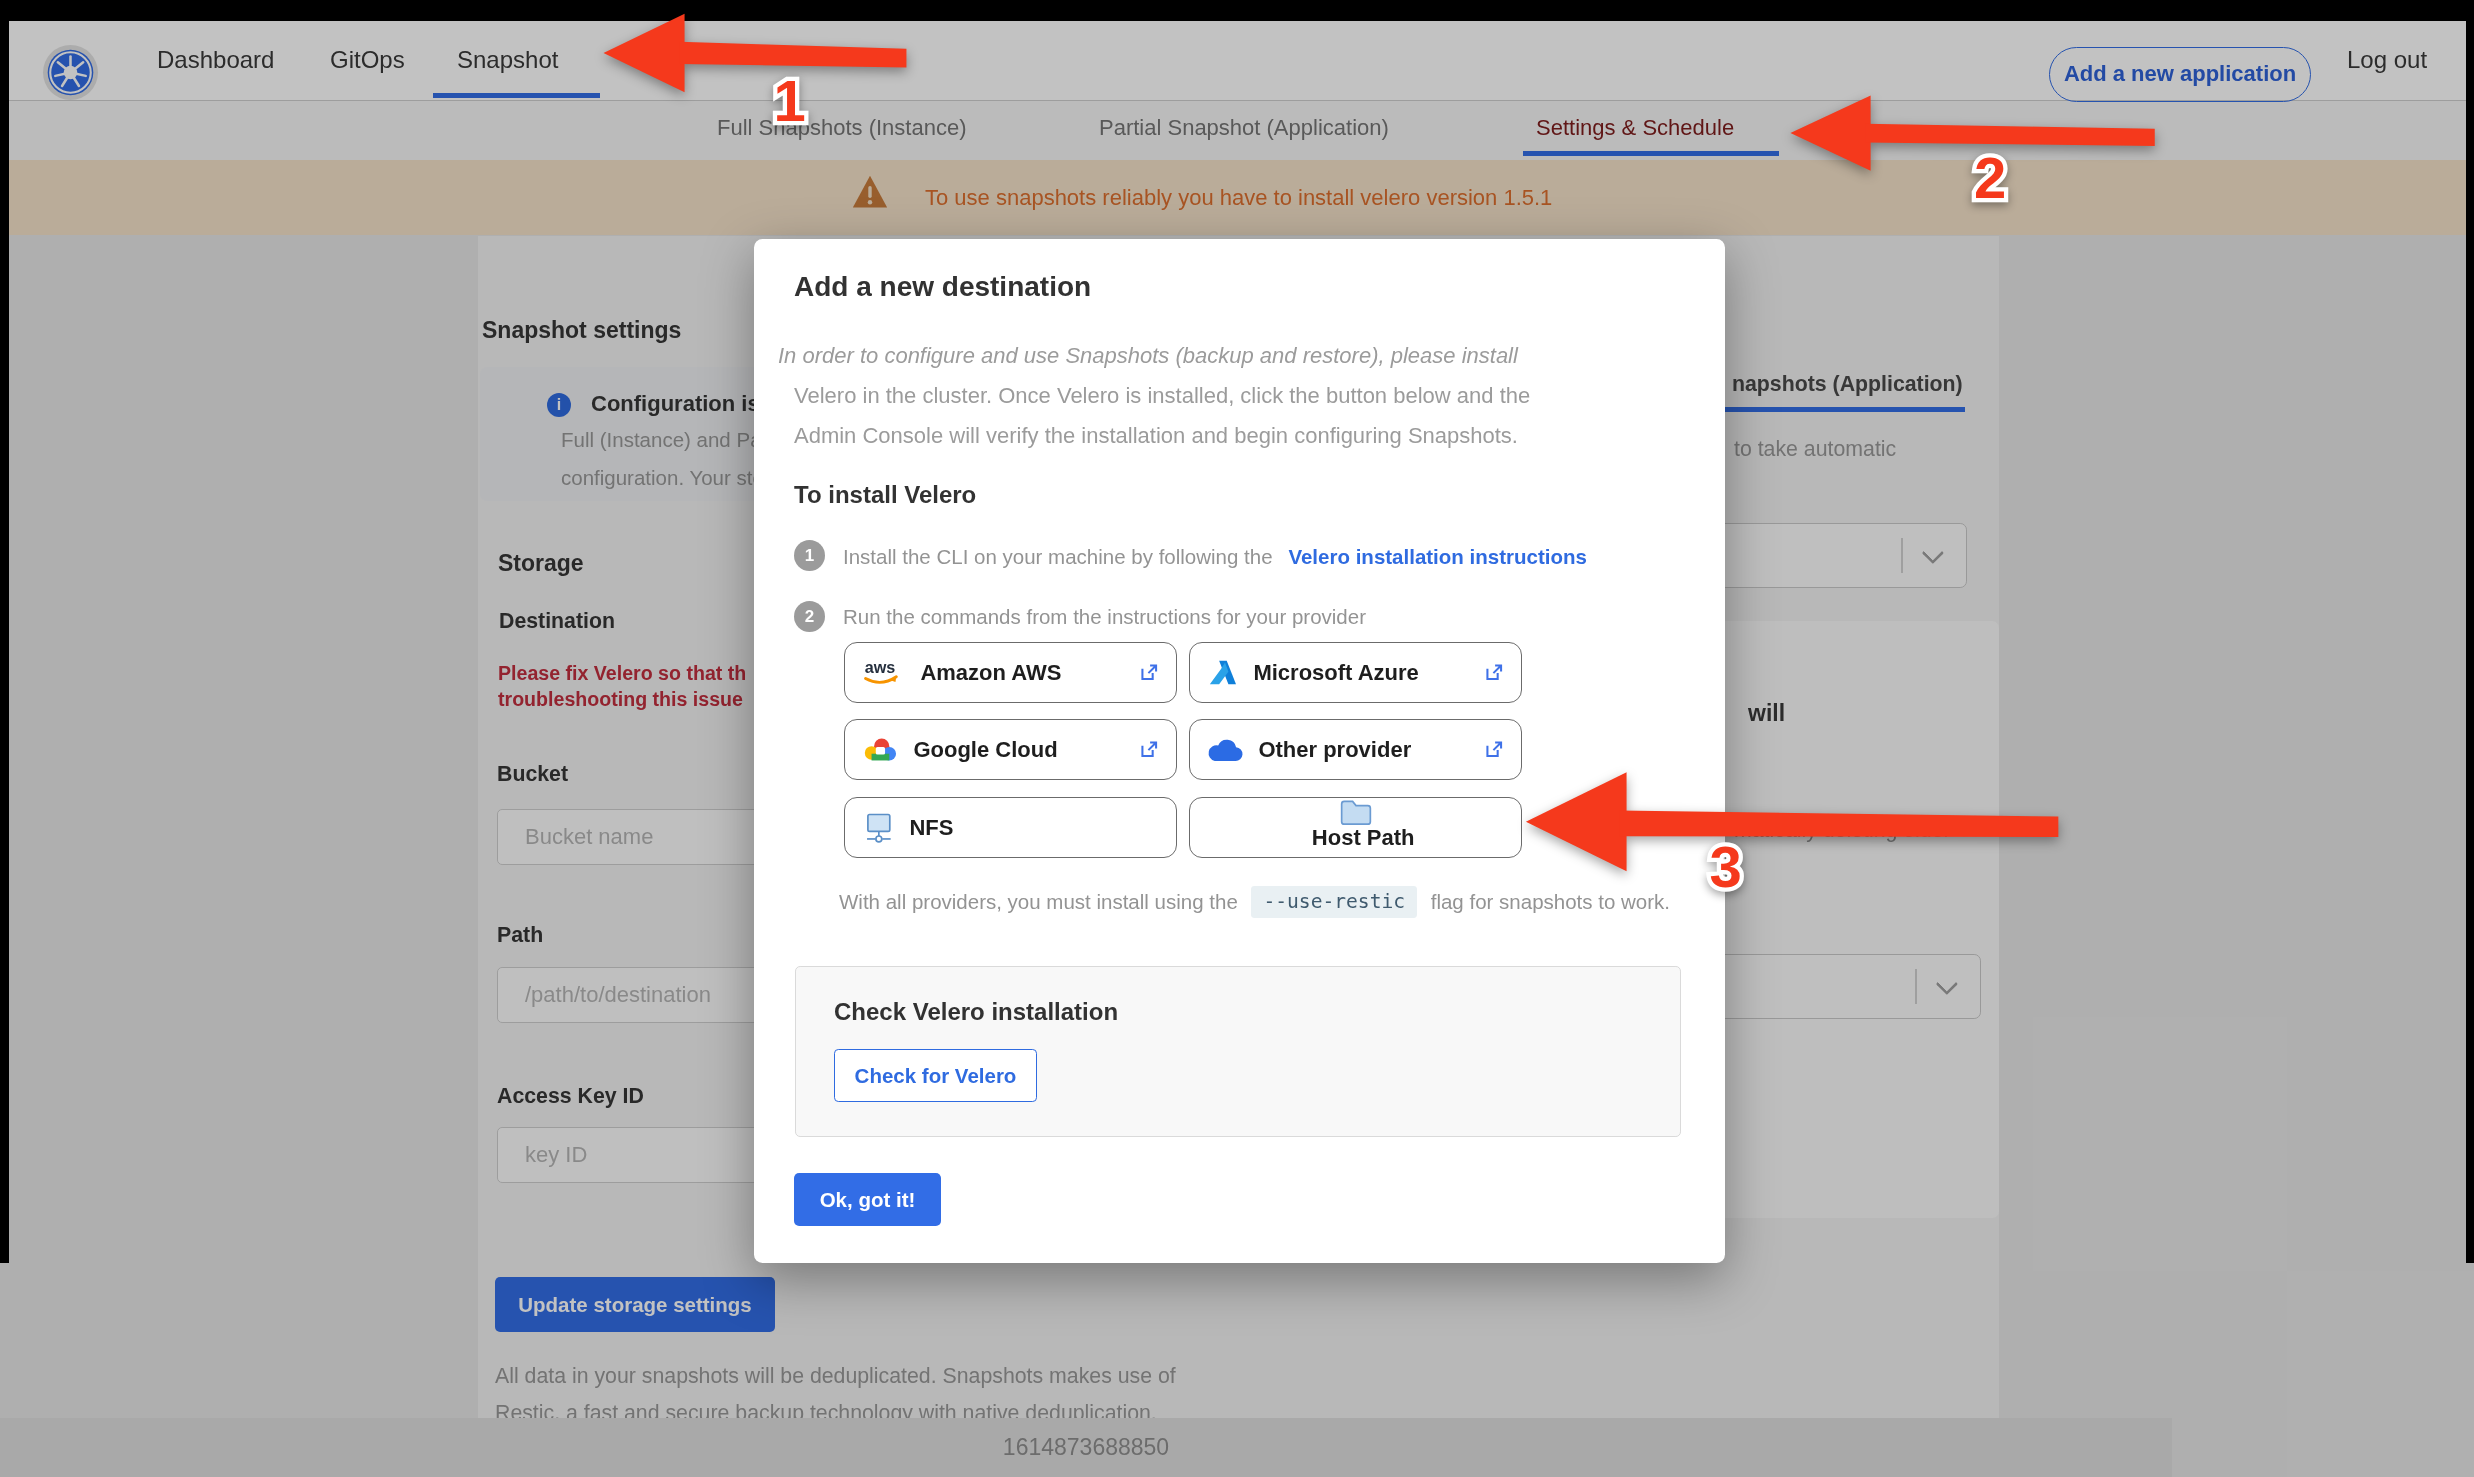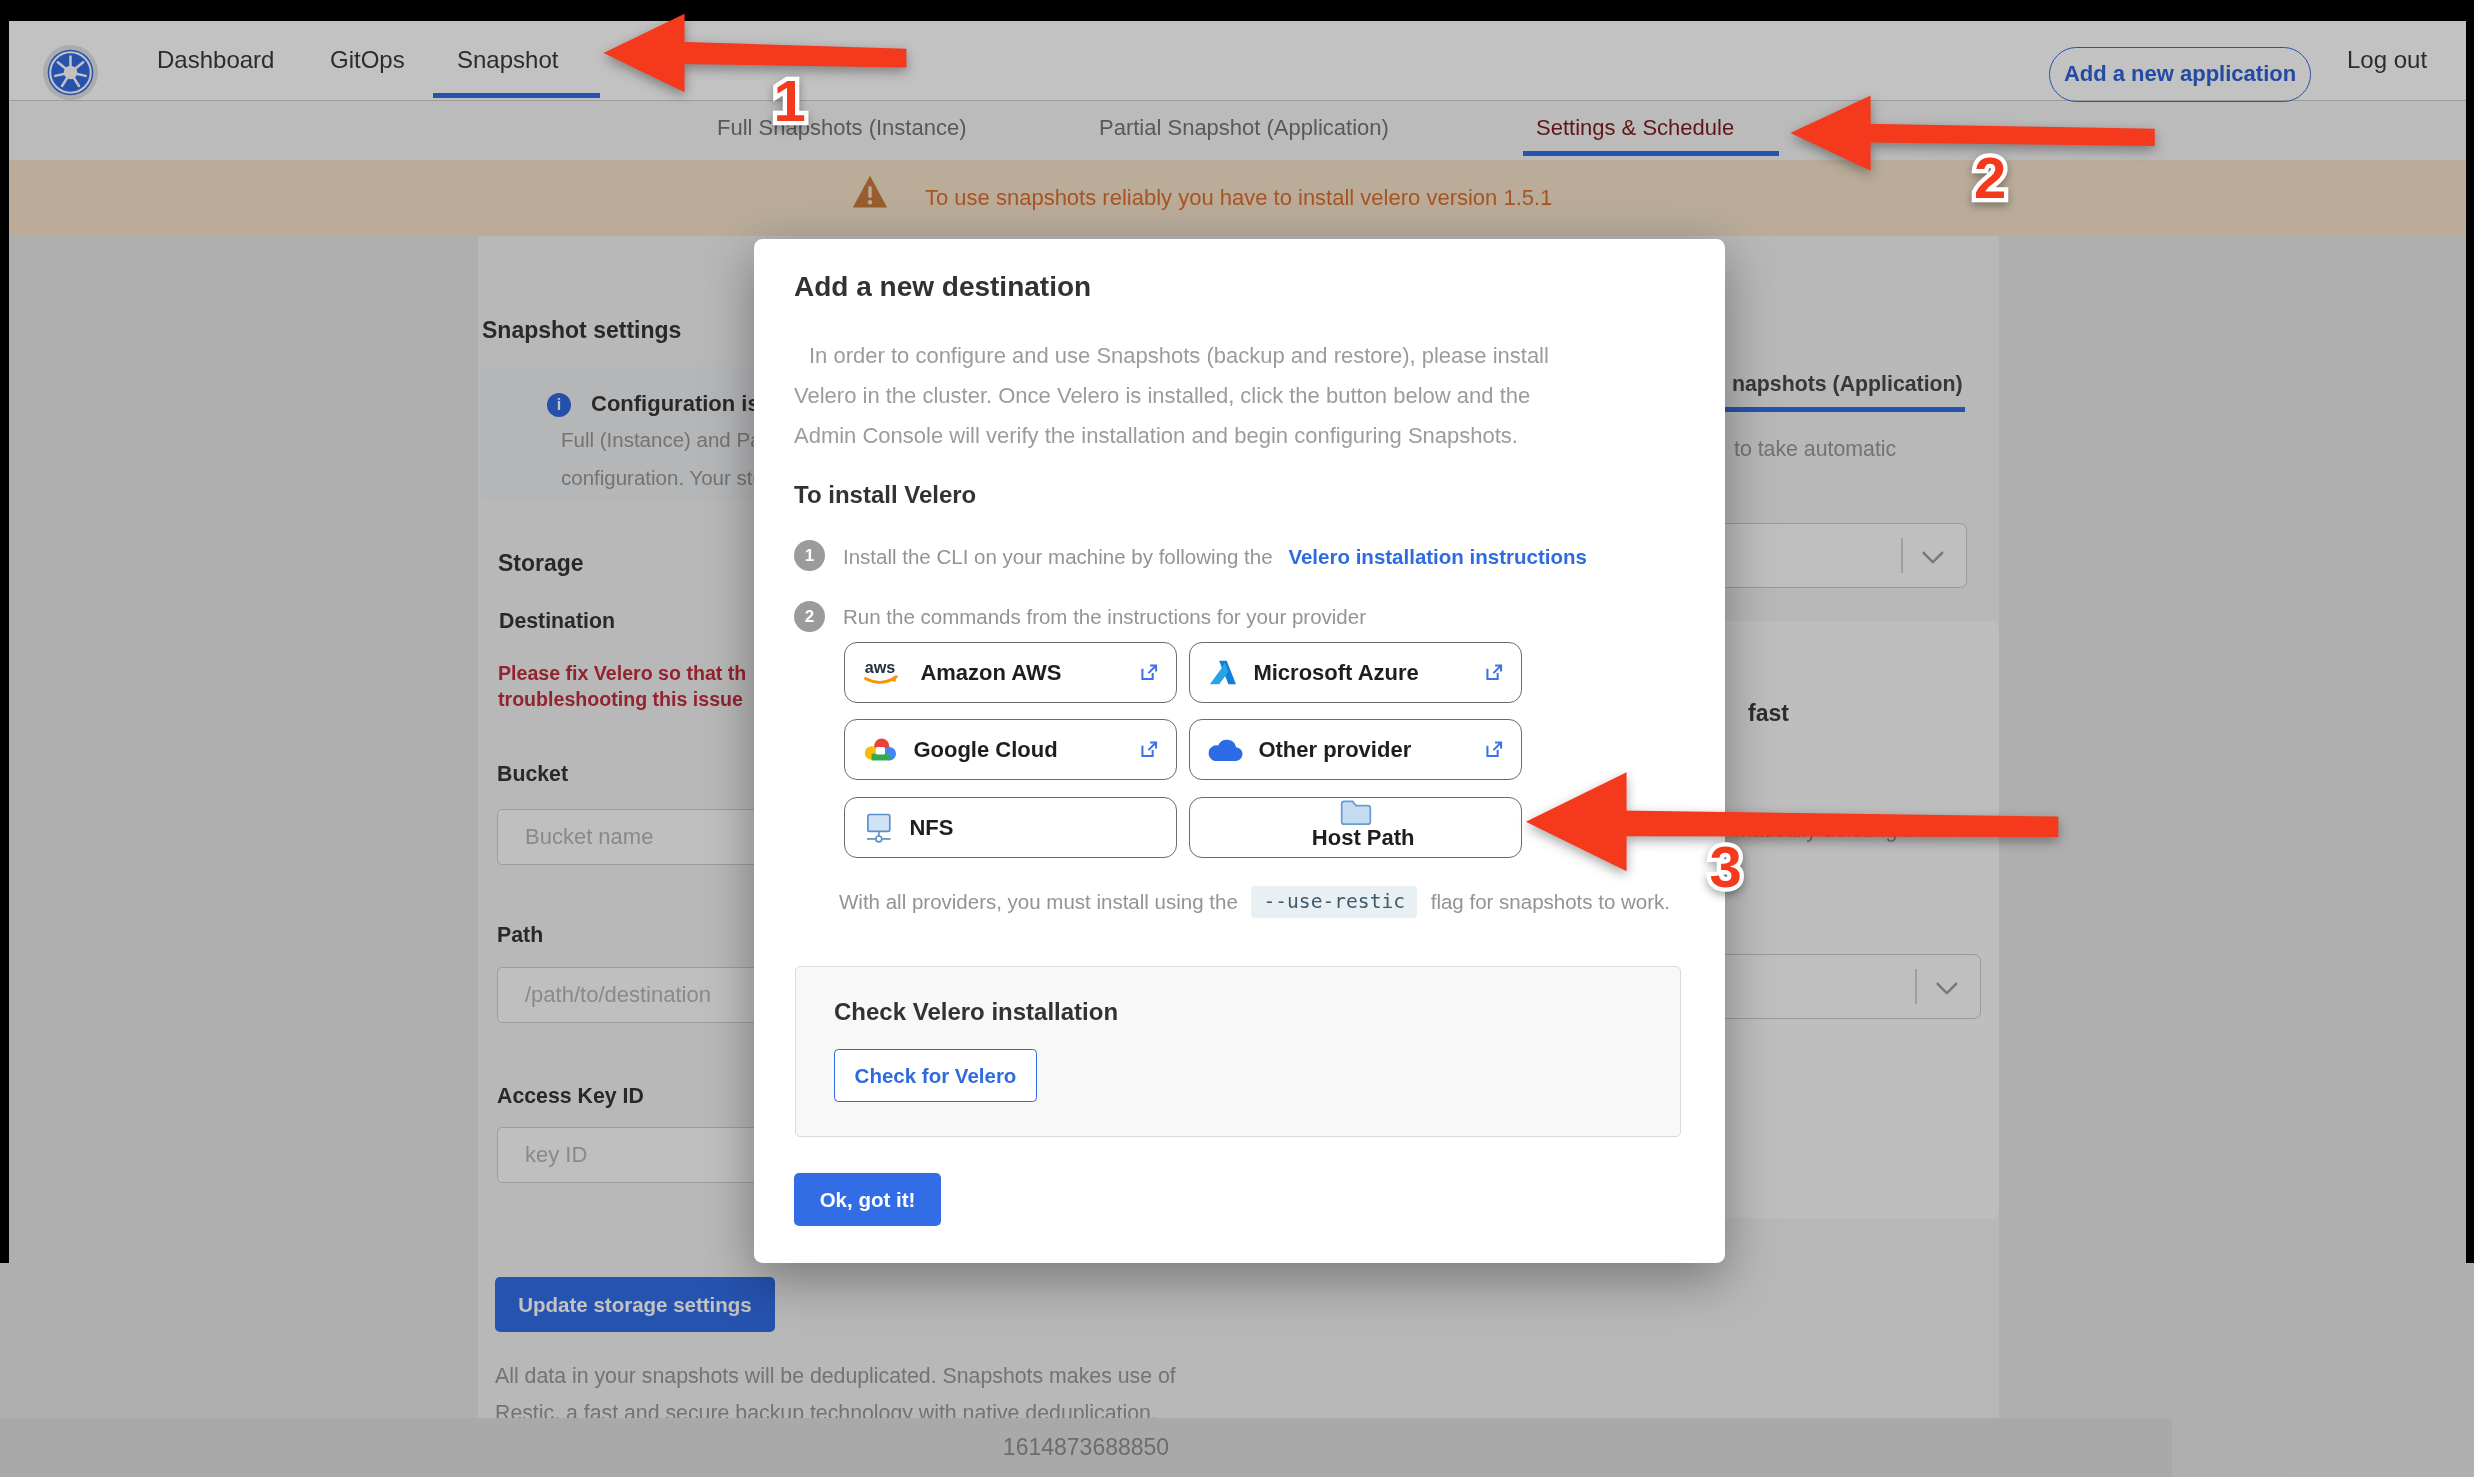--- a/index.html
+++ b/index.html
@@ -117,21 +117,21 @@
 
   <div class="abs" style="left:1732px;top:372px;font-size:21.3px;font-weight:600;color:#4a4a4a;">napshots (Application)</div>
   <div class="abs nav-underline" style="left:1664px;top:407px;width:301px;height:5.1px;"></div>
   <div class="abs body-gray" style="left:1734px;top:437px;font-size:21.3px;">to take automatic</div>
   <div class="abs dropdown" style="left:1664px;top:523px;width:303px;height:65px;">
     <span class="dd-divider"></span>
     <span class="chev"></span>
   </div>
 
   <div class="abs" style="left:1664px;top:621px;width:335px;height:597px;background:#fafafa;border-radius:6.8px;"></div>
-  <div class="abs" style="left:1748px;top:700px;font-size:23px;font-weight:700;color:#3b3b3b;">fast</div>
+  <div class="abs" style="left:1748px;top:700px;font-size:23px;font-weight:700;color:#3b3b3b;">will</div>
   <div class="abs body-gray" style="left:1734px;top:818px;font-size:21.3px;">matically deleting older</div>
   <div class="abs dropdown" style="left:1664px;top:954px;width:317px;height:65px;">
     <span class="dd-divider"></span>
     <span class="chev"></span>
   </div>
 
   <div class="abs footerband">
     <span>1614873688850</span>
   </div>
 
@@ -161,21 +161,21 @@
   </div>
 
   <div class="abs blackbar" style="left:0;top:0;width:2475px;height:21.3px;"></div>
   <div class="abs blackbar" style="left:0;top:0;width:8.5px;height:1263px;"></div>
   <div class="abs blackbar" style="left:2466px;top:0;width:8.5px;height:1263px;"></div>
 
   <div class="abs overlay"></div>
 
   <div class="abs modal">
     <div class="abs m-title" style="left:40px;top:32px;">Add a new destination</div>
-    <div class="abs m-body" style="left:55px;top:104px;">In order to configure and use Snapshots (backup and restore), please install</div>
+    <div class="abs m-body" style="left:24px;top:104px;font-style:italic;">In order to configure and use Snapshots (backup and restore), please install</div>
     <div class="abs m-body" style="left:40px;top:144px;">Velero in the cluster. Once Velero is installed, click the button below and the</div>
     <div class="abs m-body" style="left:40px;top:184px;">Admin Console will verify the installation and begin configuring Snapshots.</div>
     <div class="abs m-h2" style="left:40px;top:242px;">To install Velero</div>
 
     <div class="abs step-circle" style="left:40px;top:301px;">1</div>
     <div class="abs" style="left:89px;top:306px;white-space:nowrap;">
       <span class="step-text">Install the CLI on your machine by following the</span>
       <span class="link b" style="margin-left:12px;">Velero installation instructions</span>
     </div>
 

